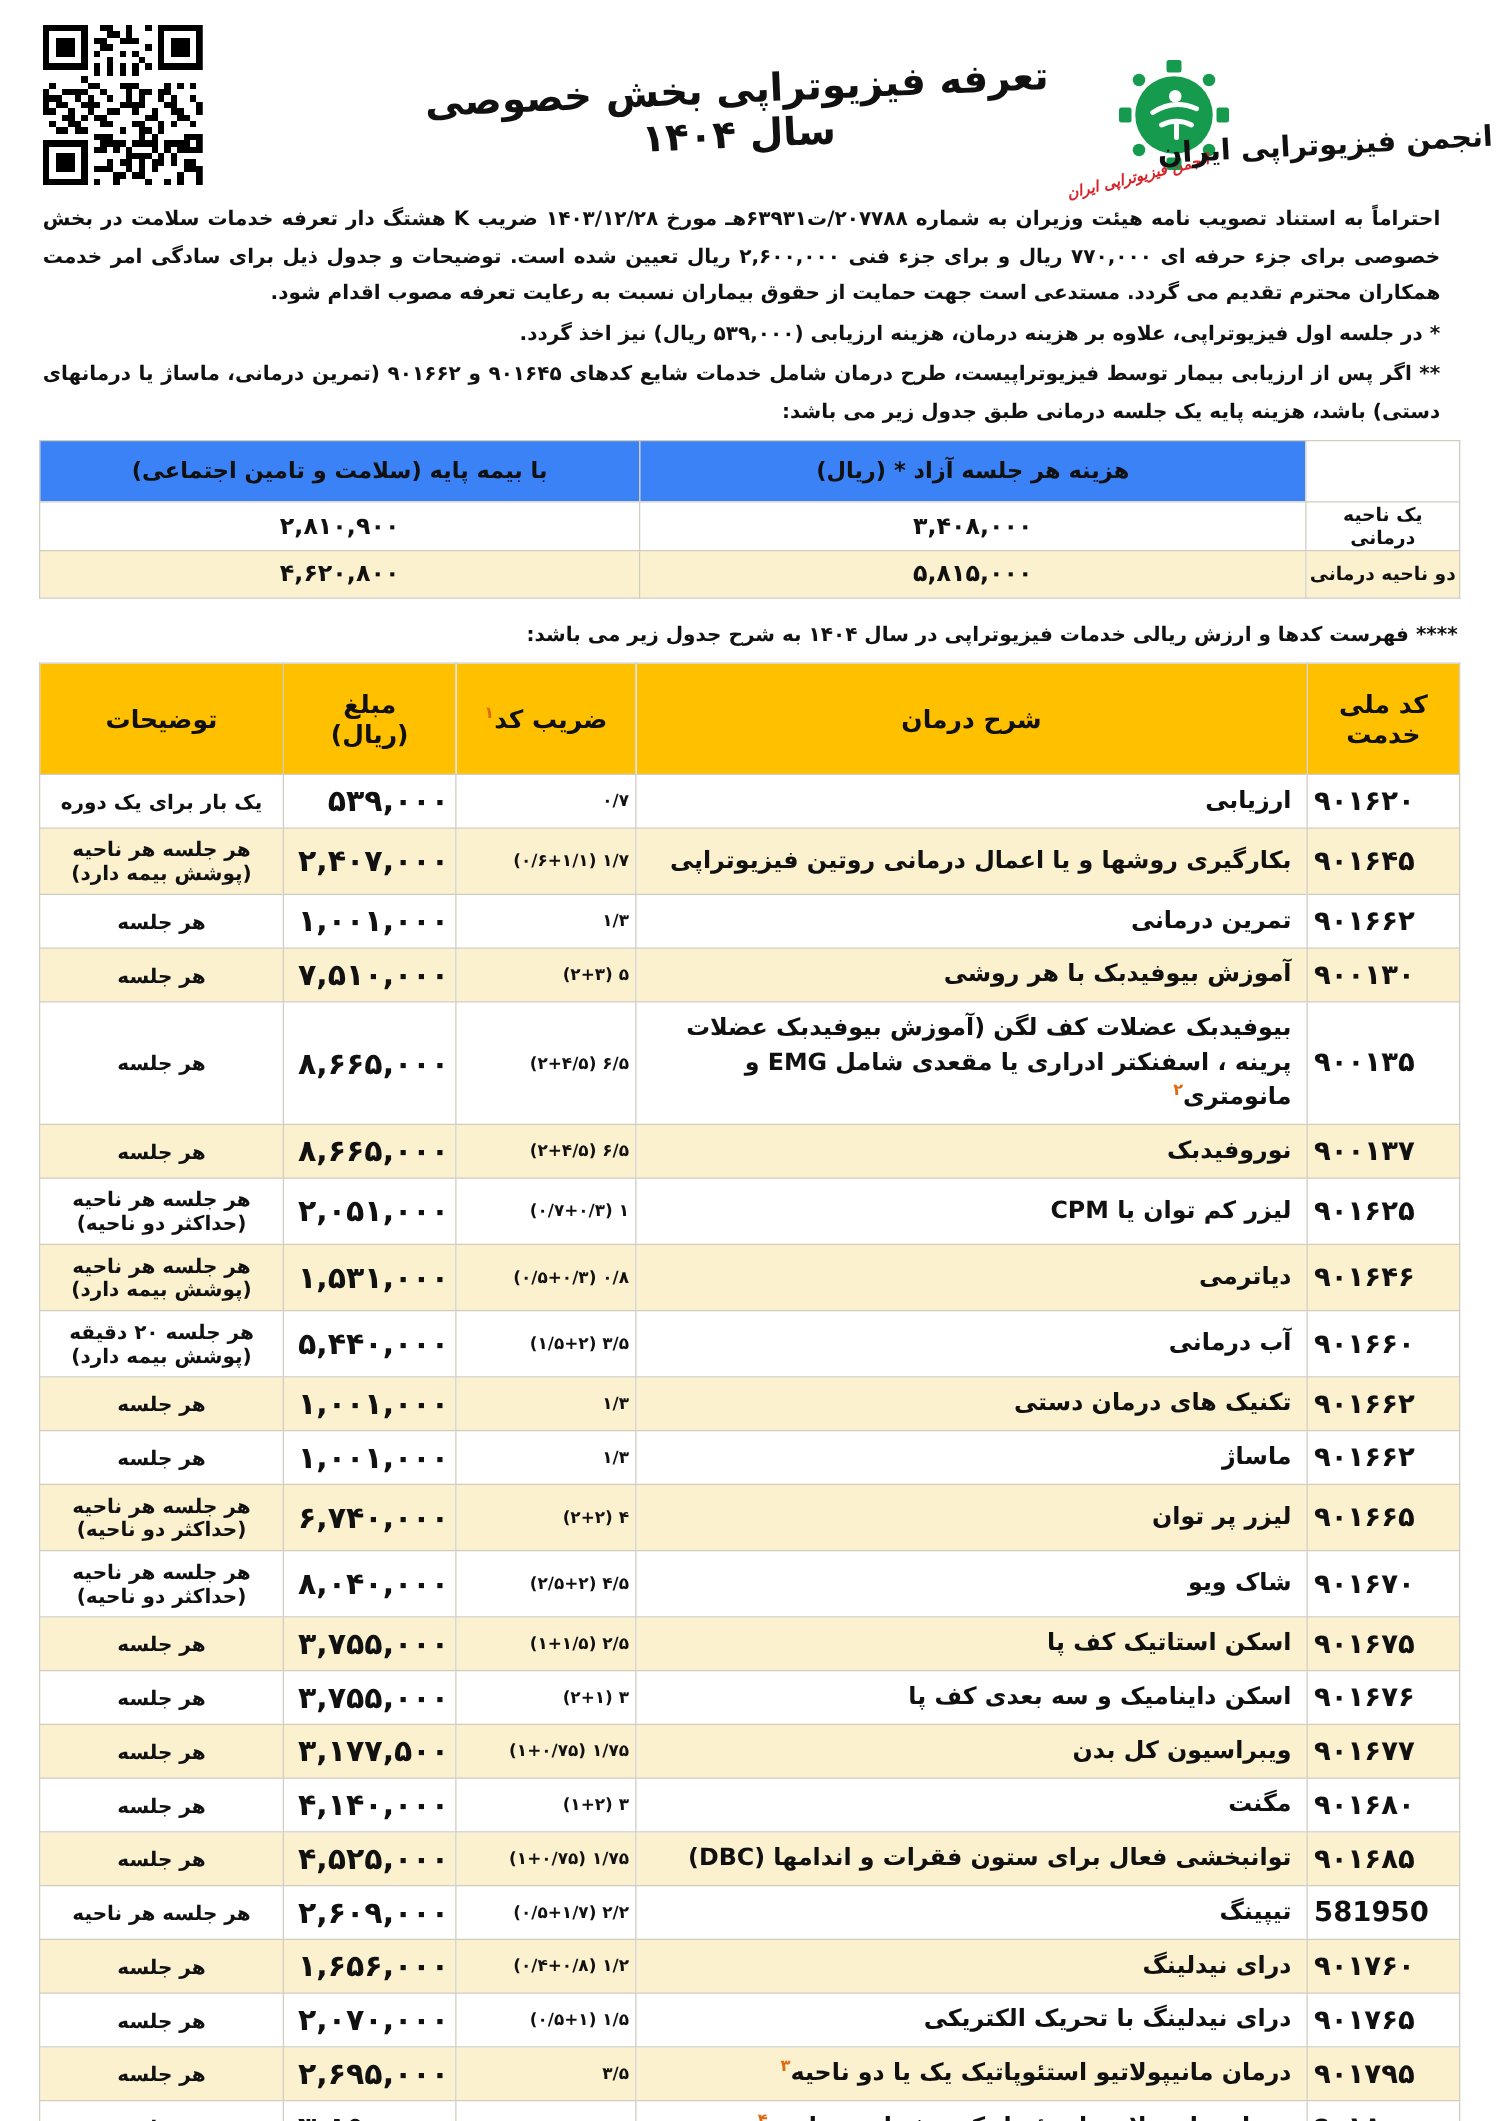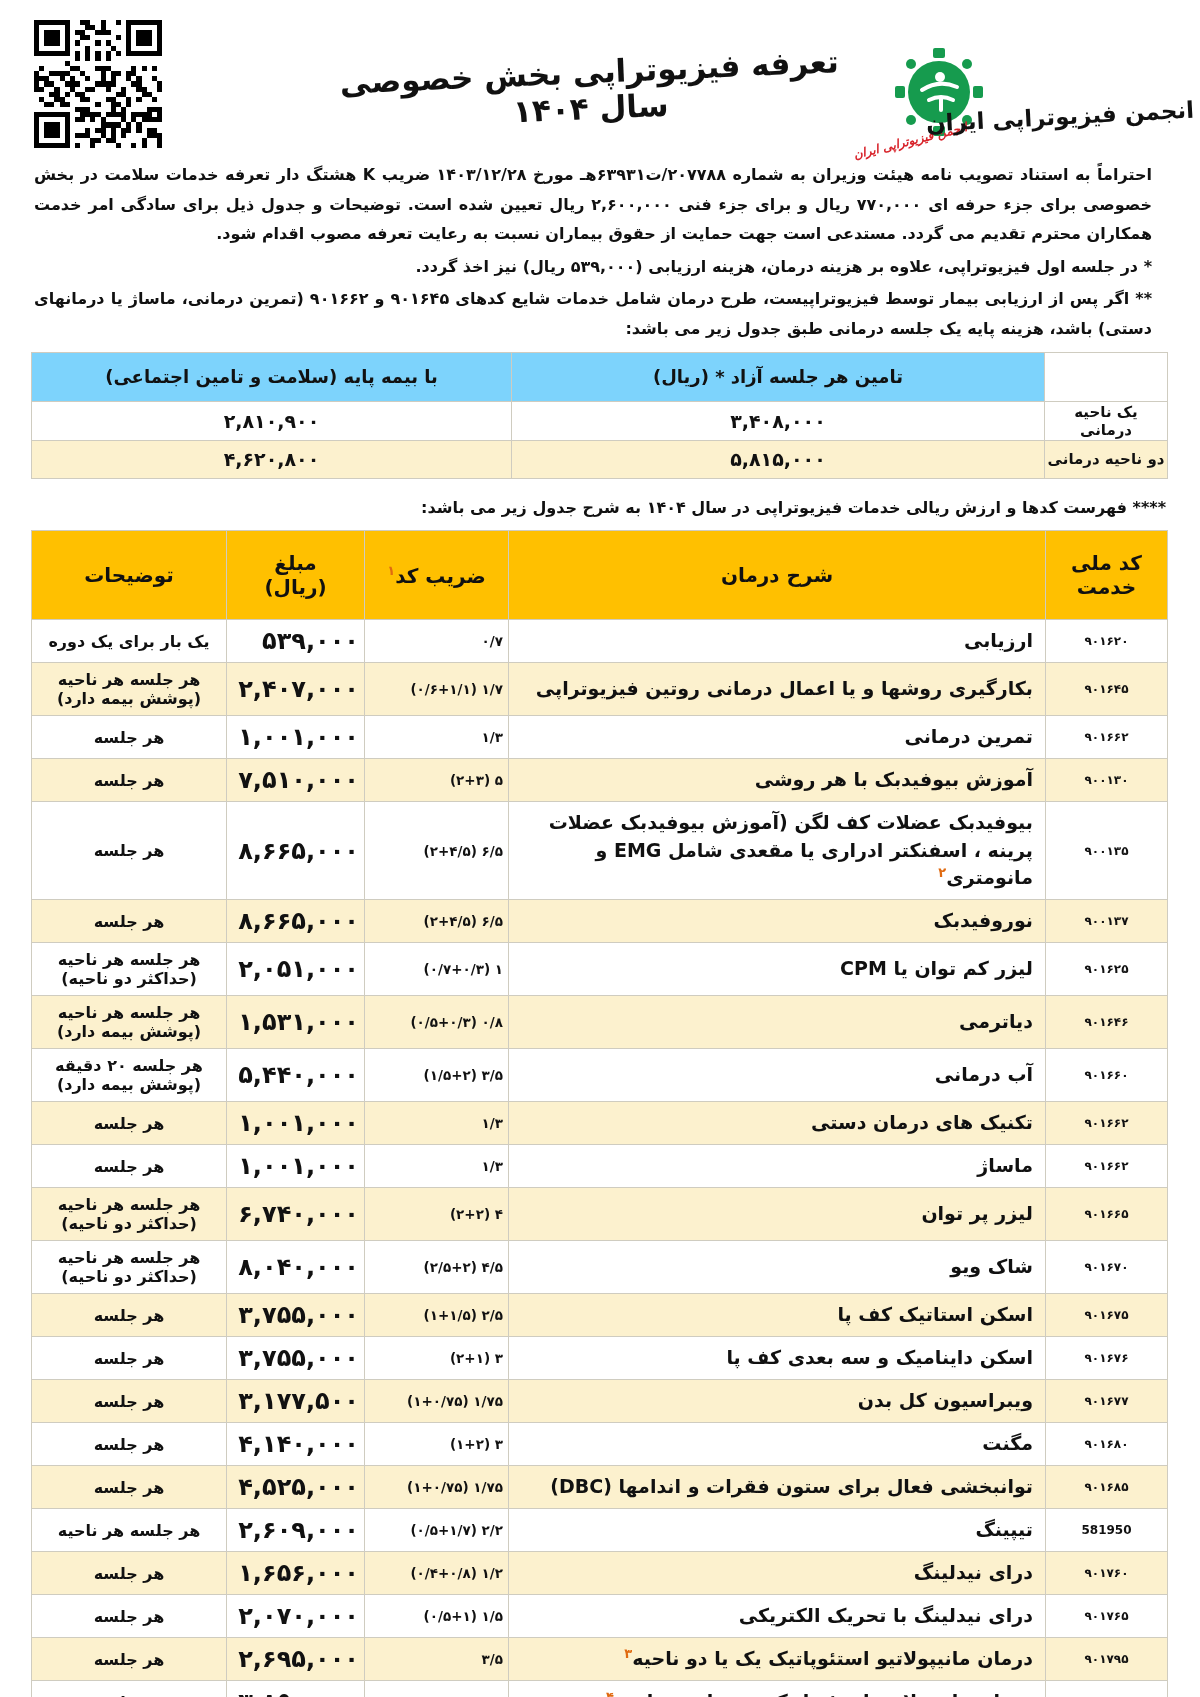--- a/index.html
+++ b/index.html
@@ -19,34 +19,34 @@
 
   
   .intro{padding:8px 48px 0 34px;font-size:16px;font-weight:bold;line-height:1.85;text-align:justify;}
   .intro p{margin:0 0 3px 0;}
 
   
   table{border-collapse:collapse;table-layout:fixed;}
   th,td{border:1px solid #cfccc0;overflow:hidden;}
 
   .base-table{width:1136px;margin:8px 32px 10px 32px;}
-  .base-table th{background:#7dd3fc;height:46px;font-size:18px;font-weight:bold;text-align:center;}
+  .base-table th{background:#3b82f6;height:46px;font-size:18px;font-weight:bold;text-align:center;}
   .base-table th.corner{background:#ffffff;}
   .base-table td{height:35px;text-align:center;font-size:19px;font-weight:bold;}
   .base-table td.base-label{font-size:15px;}
   .base-table tbody tr:nth-child(even){background:#FCF1CE;}
 
   .note-block{padding:4px 34px 0 34px;font-size:16px;font-weight:bold;line-height:1.85;text-align:justify;}
   .note-block p{margin:0 0 3px 0;}
 
   .tariff{width:1136px;margin:8px 32px 6px 32px;}
   .tariff th{background:#FFC000;height:56px;font-size:20px;font-weight:bold;text-align:center;padding:16px;}
   .tariff td{padding:7px 5px;font-weight:bold;vertical-align:middle;}
   .tariff tbody tr:nth-child(even){background:#FCF1CE;}
-  .tariff td.code{font-size:12px;text-align:center;}
+  .tariff td.code{font-size:22px;text-align:left;}
   .tariff td.desc{font-size:19px;text-align:right;padding-right:12px;line-height:1.45;}
   .tariff td.coef{font-size:13.5px;text-align:right;}
   .tariff td.amount{font-size:24px;text-align:right;}
   .tariff td.note{font-size:16px;text-align:center;}
   sup.supn{color:#E06A10;font-size:13px;font-weight:bold;}
 </style>
 </head>
 <body>
 
 <div class="page">
@@ -291,21 +291,21 @@
 
   <table class="base-table">
     <colgroup>
         <col style="width:123px">
         <col style="width:533px">
         <col style="width:480px">
       </colgroup>
     <thead>
       <tr>
         <th class="corner"></th>
-        <th>تامین هر جلسه آزاد * (ریال)</th>
+        <th>هزینه هر جلسه آزاد * (ریال)</th>
         <th>با بیمه پایه (سلامت و تامین اجتماعی)</th>
       </tr>
     </thead>
     <tbody id="base-rows">
         <tr>
           <td class="base-label">یک ناحیه درمانی</td>
           <td class="base-free">۳,۴۰۸,۰۰۰</td>
           <td class="base-insured">۲,۸۱۰,۹۰۰</td>
         </tr>
         <tr>

